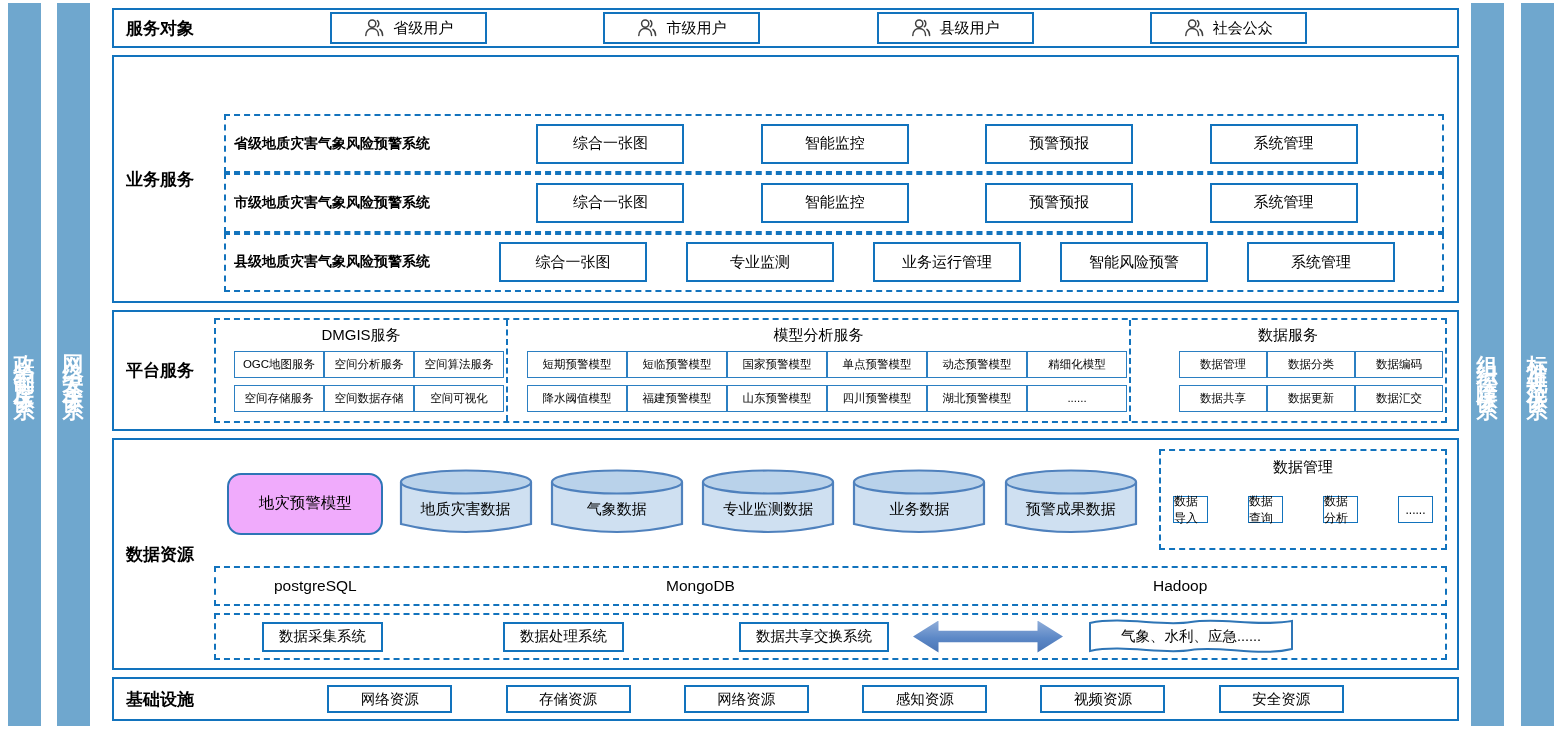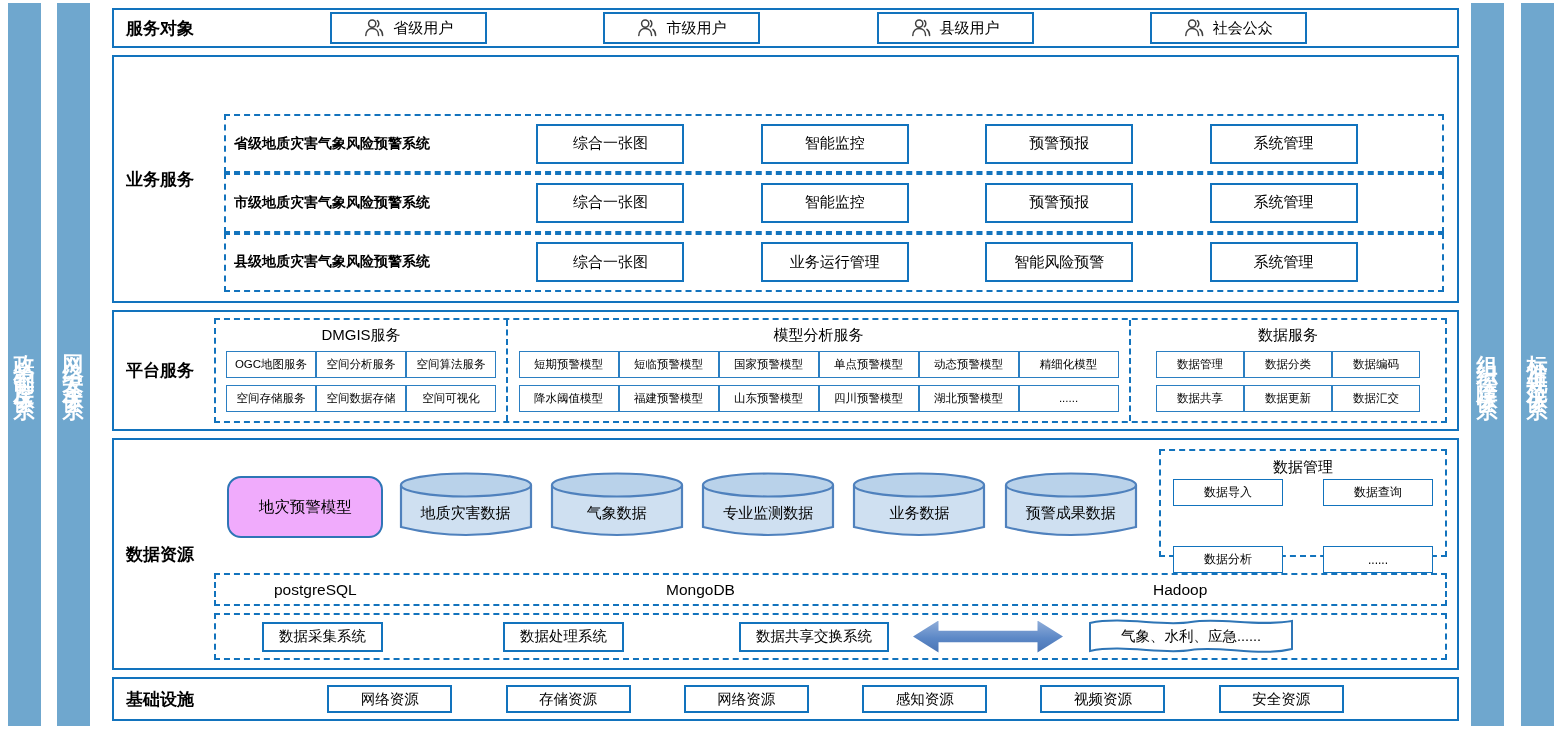--- a/index.html
+++ b/index.html
@@ -61,21 +61,21 @@
   
   .sec.platform{height:121px;}
   .platform-content{flex:1;display:flex;padding:6px 10px 6px 0;}
   .platform-dash{flex:1;border:2px dashed var(--accent);display:flex;}
   .pgroup{display:flex;flex-direction:column;padding:3px 2px 6px;}
   .pgroup.dmgis{flex:0 0 290px;}
   .pgroup.models{flex:1;}
   .pgroup.dataservices{flex:0 0 316px;}
   .pgroup + .pgroup{border-left:2px dashed var(--accent);}
   .ptitle{text-align:center;font-size:15px;height:24px;line-height:24px;}
-  .prow{flex:1;display:flex;align-items:center;justify-content:center;}
+  .prow{flex:1;display:flex;align-items:center;justify-content:flex-end;}
   .pbox{
     border:1px solid var(--box-border-light);background:#fff;font-size:11.5px;
     text-align:center;padding:6px 2px;line-height:13px;
   }
   .dmgis .pbox{width:90px;}
   .models .pbox{width:100px;}
   .dataservices .pbox{width:88px;}
   
   .sec.data{height:232px;}
   .data-content{flex:1;display:flex;flex-direction:column;padding:7px 10px 8px 0;}
@@ -91,21 +91,21 @@
   .cyl-top{fill:var(--cylinder-top-fill);stroke:var(--cylinder-stroke);stroke-width:2.2;}
   .cyl-label{
     position:absolute;inset:0;display:flex;align-items:center;justify-content:center;
     padding-top:12px;font-size:15px;
   }
   .dm-box{
     flex:0 0 288px;border:2px dashed var(--accent);margin:2px 0 10px 6px;
     display:flex;flex-direction:column;padding:4px 12px 8px;
   }
   .dm-title{text-align:center;font-size:15px;height:24px;line-height:24px;}
-  .dm-grid{flex:1;display:grid;grid-template-columns:1fr 1fr;column-gap:42px;row-gap:12px;align-items:center;gap:40px;}
+  .dm-grid{flex:1;display:grid;grid-template-columns:1fr 1fr 1fr 1fr;column-gap:42px;row-gap:12px;align-items:center;gap:40px;}
   .dm-item{
     border:1.5px solid var(--accent);height:27px;background:#fff;
     display:flex;align-items:center;justify-content:center;font-size:12px;
   }
   .rowB{border:2px dashed var(--accent);height:42px;margin-top:6px;display:flex;align-items:center;}
   .db-cell{flex:1;font-size:15.5px;}
   .db-cell.c0{padding-left:58px;}
   .db-cell.c1{padding-left:100px;}
   .db-cell.c2{padding-left:195px;}
   .rowC{border:2px dashed var(--accent);height:47px;margin-top:7px;display:flex;align-items:center;padding:0 12px;}
@@ -208,20 +208,21 @@
             <div class="mod-box">智能监控</div>
             <div class="mod-box">预警预报</div>
             <div class="mod-box">系统管理</div>
           </div>
         </div>
 
         <div class="sys-row">
           <div class="sys-name">县级地质灾害气象风险预警系统</div>
           <div class="sys-mods">
             <div class="mod-box">综合一张图</div>
+            <div class="mod-box">专业监测</div>
             <div class="mod-box">业务运行管理</div>
             <div class="mod-box">智能风险预警</div>
             <div class="mod-box">系统管理</div>
           </div>
         </div>
 
       </div>
     </div>
 
     <div class="sec platform">

